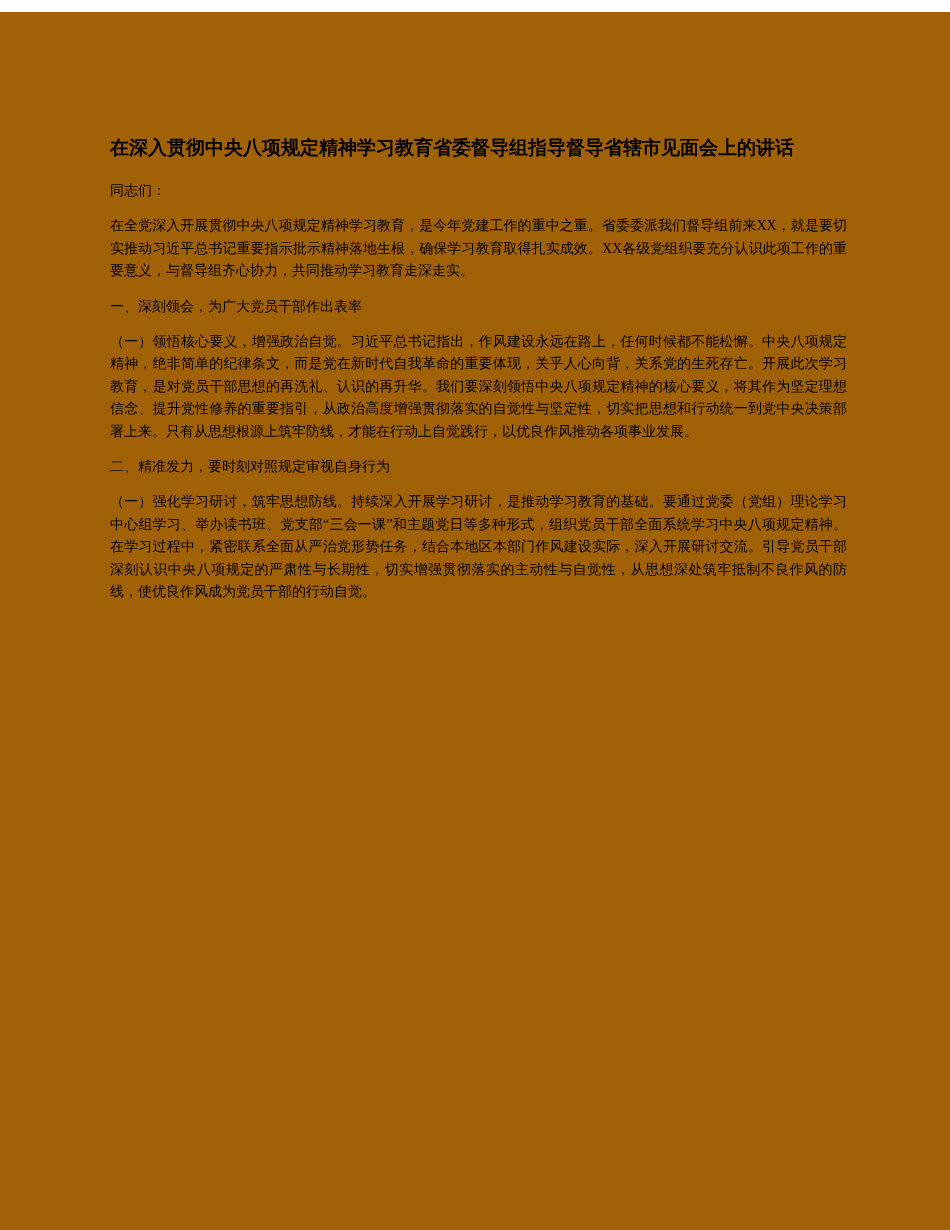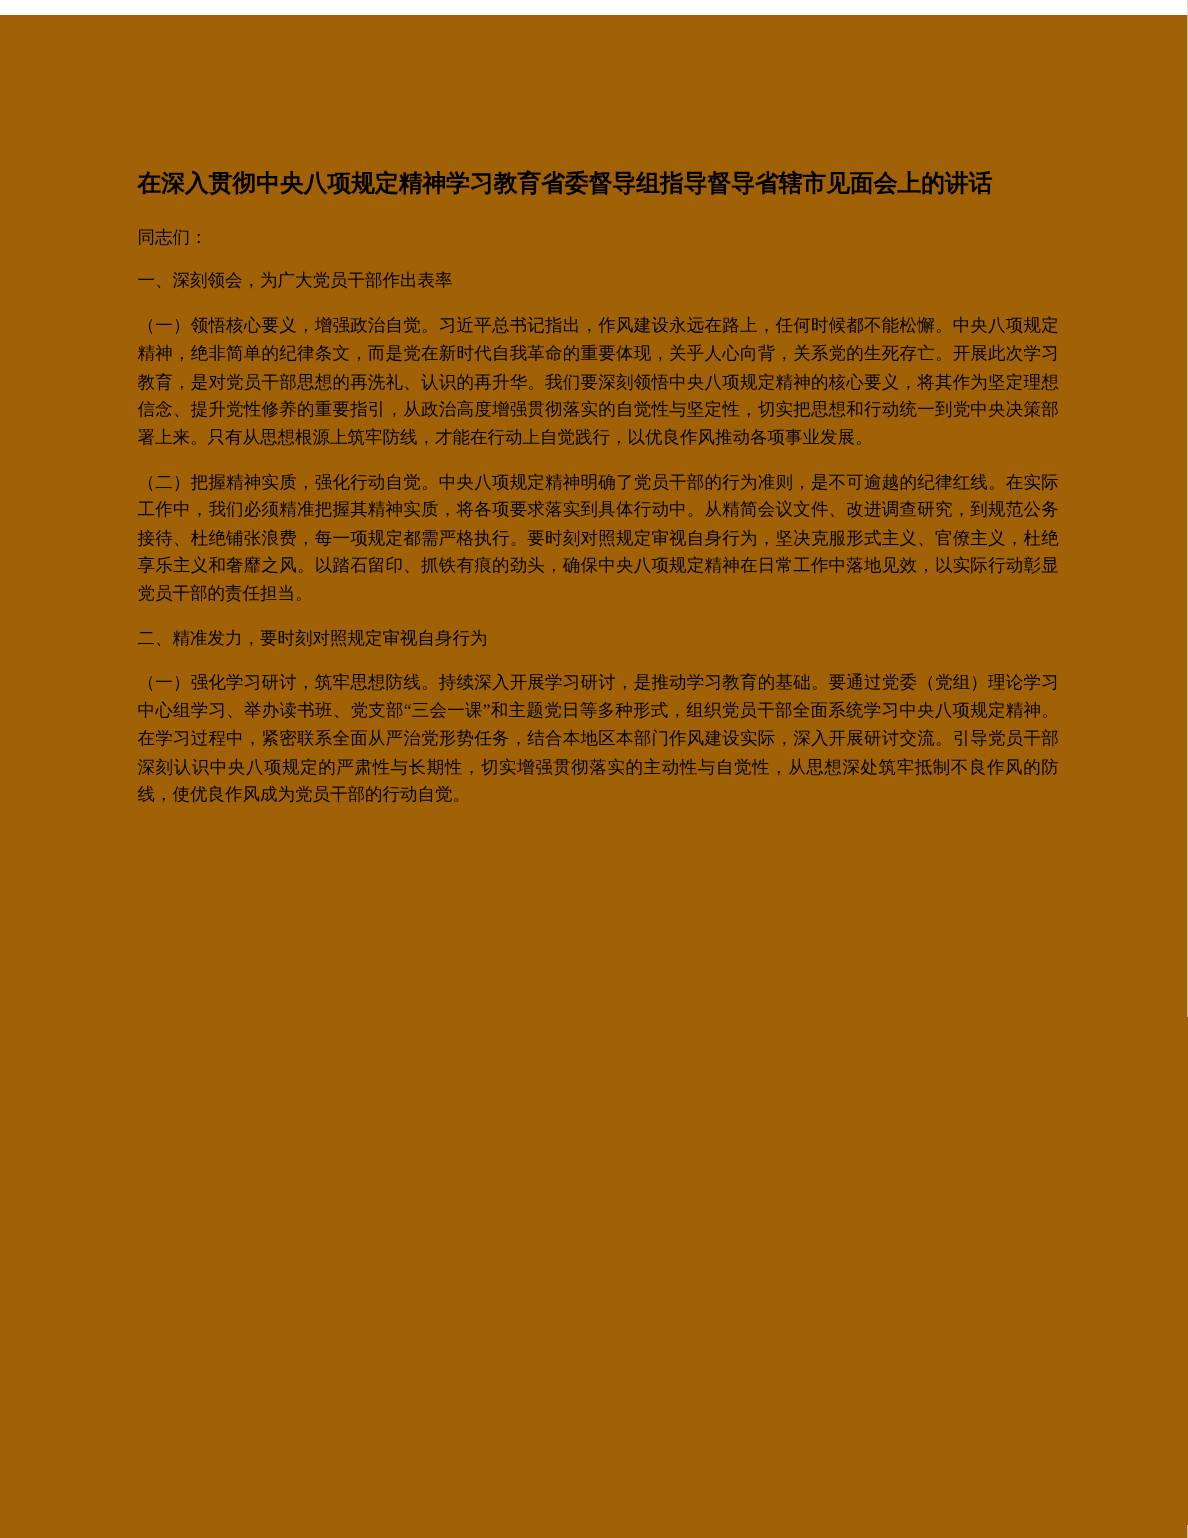--- a/index.html
+++ b/index.html
@@ -42,25 +42,25 @@
   }
 </style>
 </head>
 <body>
 
 <div class="page">
   <h1 class="doc-title">在深入贯彻中央八项规定精神学习教育省委督导组指导督导省辖市见面会上的讲话</h1>
 
   <p class="para salutation">同志们：</p>
 
+  <p class="para">在全党深入开展贯彻中央八项规定精神学习教育，是今年党建工作的重中之重。省委委派我们督导组前来XX，就是要切实推动习近平总书记重要指示批示精神落地生根，确保学习教育取得扎实成效。XX各级党组织要充分认识此项工作的重要意义，与督导组齐心协力，共同推动学习教育走深走实。</p>
 
   <p class="para heading">一、深刻领会，为广大党员干部作出表率</p>
 
   <p class="para">（一）领悟核心要义，增强政治自觉。习近平总书记指出，作风建设永远在路上，任何时候都不能松懈。中央八项规定精神，绝非简单的纪律条文，而是党在新时代自我革命的重要体现，关乎人心向背，关系党的生死存亡。开展此次学习教育，是对党员干部思想的再洗礼、认识的再升华。我们要深刻领悟中央八项规定精神的核心要义，将其作为坚定理想信念、提升党性修养的重要指引，从政治高度增强贯彻落实的自觉性与坚定性，切实把思想和行动统一到党中央决策部署上来。只有从思想根源上筑牢防线，才能在行动上自觉践行，以优良作风推动各项事业发展。</p>
 
-  <p class="para">（二）把握精神实质，强化行动自觉。中央八项规定精神明确了党员干部的行为准则，是不可逾越的纪律红线。在实际工作中，我们必须精准把握其精神实质，将各项要求落实到具体行动中。从精简会议文件、改进调查研究，到规范公务接待、杜绝铺张浪费，每一项规定都需严格执行。要时刻对照规定审视自身行为，坚决克服形式主义、官僚主义，杜绝享乐主义和奢靡之风。以踏石留印、抓铁有痕的劲头，确保中央八项规定精神在日常工作中落地见效，以实际行动彰显党员干部的责任担当。</p>
 
 
   <p class="para heading">二、精准发力，要时刻对照规定审视自身行为</p>
 
   <p class="para">（一）强化学习研讨，筑牢思想防线。持续深入开展学习研讨，是推动学习教育的基础。要通过党委（党组）理论学习中心组学习、举办读书班、党支部“三会一课”和主题党日等多种形式，组织党员干部全面系统学习中央八项规定精神。在学习过程中，紧密联系全面从严治党形势任务，结合本地区本部门作风建设实际，深入开展研讨交流。引导党员干部深刻认识中央八项规定的严肃性与长期性，切实增强贯彻落实的主动性与自觉性，从思想深处筑牢抵制不良作风的防线，使优良作风成为党员干部的行动自觉。</p>
 
 </div>
 
 </body></html>

